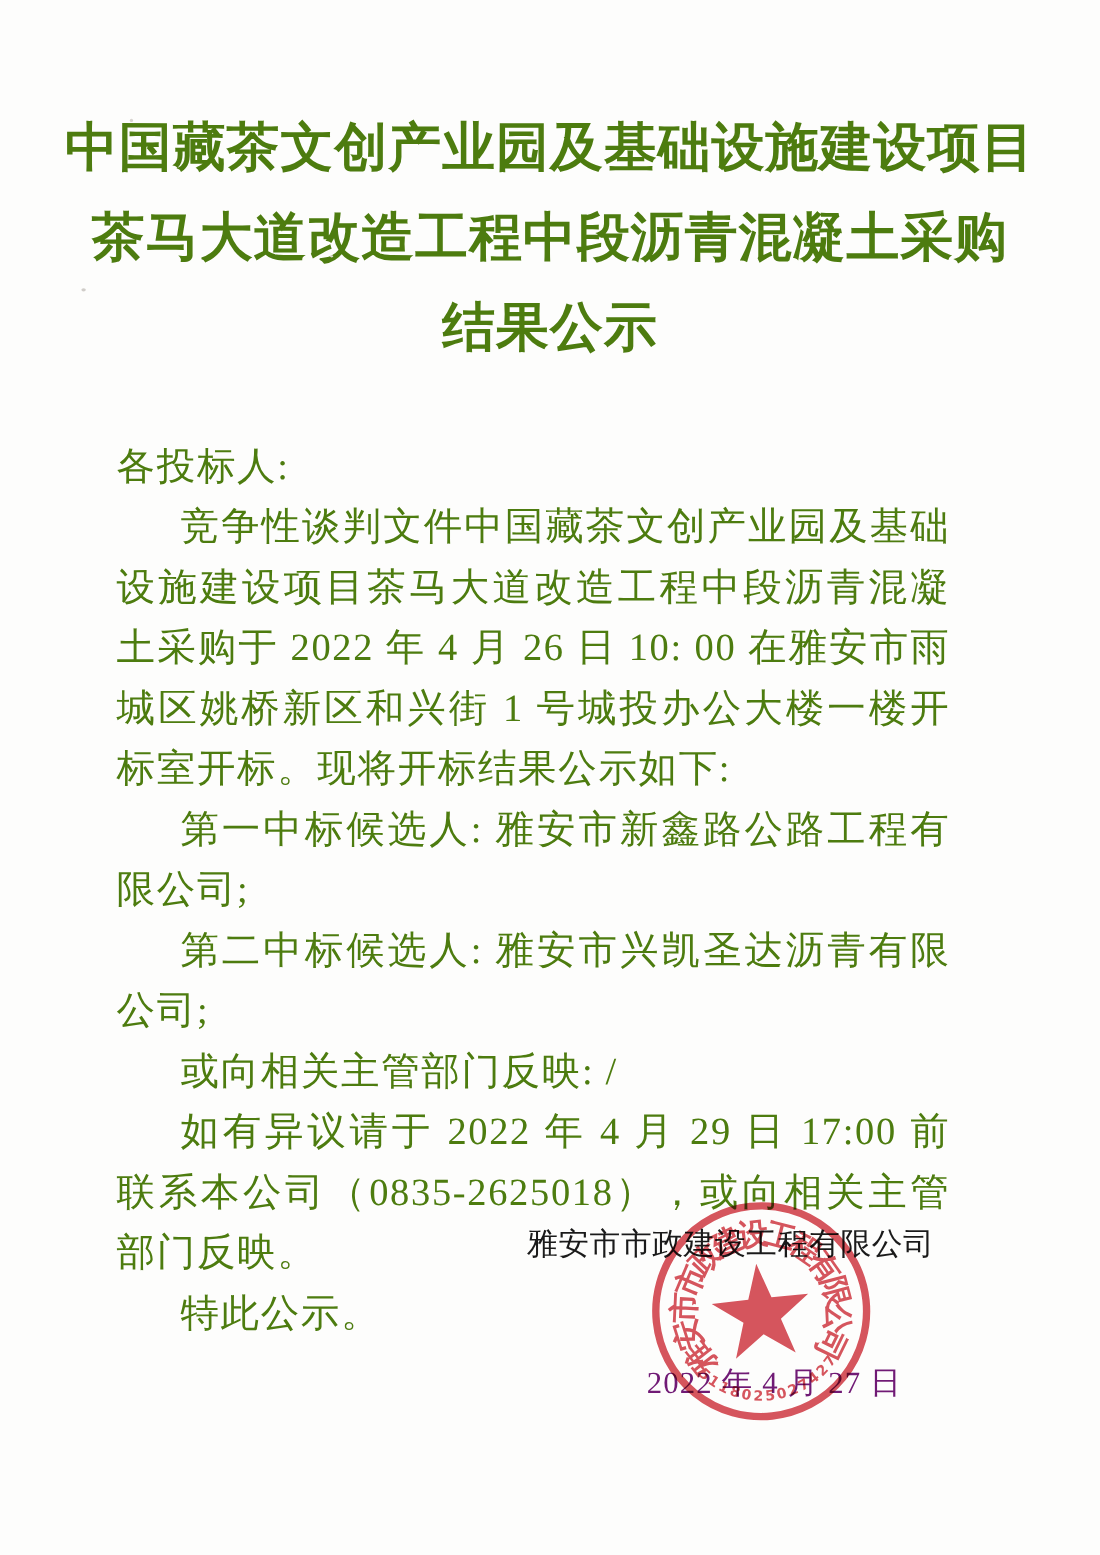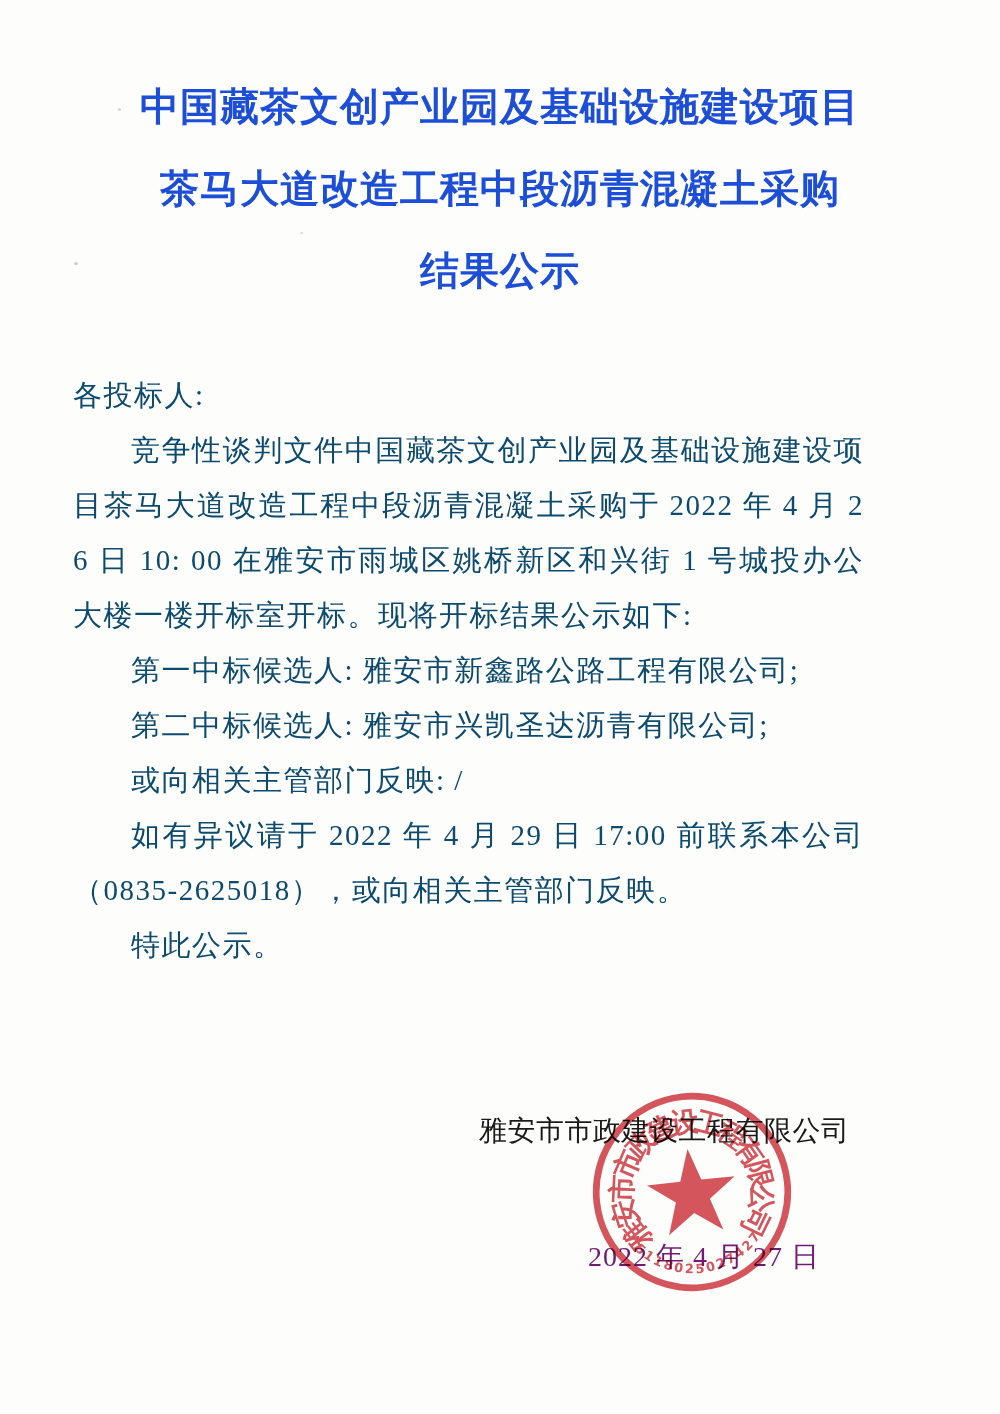--- a/index.html
+++ b/index.html
@@ -15,37 +15,37 @@
     overflow: hidden;
     color: #1c1c1c;
   }
   
   .speck { position: absolute; border-radius: 50%; }
   .speck.s1 { left: 118px; top: 108px; width: 3px; height: 3px; background: #d8d4d0; }
   .speck.s2 { left: 300px; top: 232px; width: 3px; height: 2px; background: #dcd8d4; }
   .speck.s3 { left: 74px; top: 262px; width: 4px; height: 3px; background: #d0cdc9; }
 
   .title-block {
-    padding-top: 66px;
+    padding-top: 94px;
     text-align: center;
     font-family: "Liberation Serif", serif;
     font-weight: bold;
-    font-size: 39px;
-    color: #1d4ed8;
+    font-size: 48px;
+    color: #4d7c0f;
   }
   .title-line { line-height: 82px; letter-spacing: 1px; }
 
   .content {
-    margin: 56px 136px 0 73px;
-    font-size: 29px;
+    margin: 56px 136px 0 106px;
+    font-size: 35px;
     line-height: 55px;
     letter-spacing: 1.5px;
     text-align: justify;
     word-break: break-all;
-    color: #0c4a6e;
+    color: #4d7c0f;
   }
   .content p { margin: 0; }
   .content p.indent { text-indent: 58px; }
 
   .signature-company {
     position: absolute;
     left: 479px; top: 1112px;
     font-size: 28px;
     letter-spacing: 0.5px;
     color: #1a1a1a;

